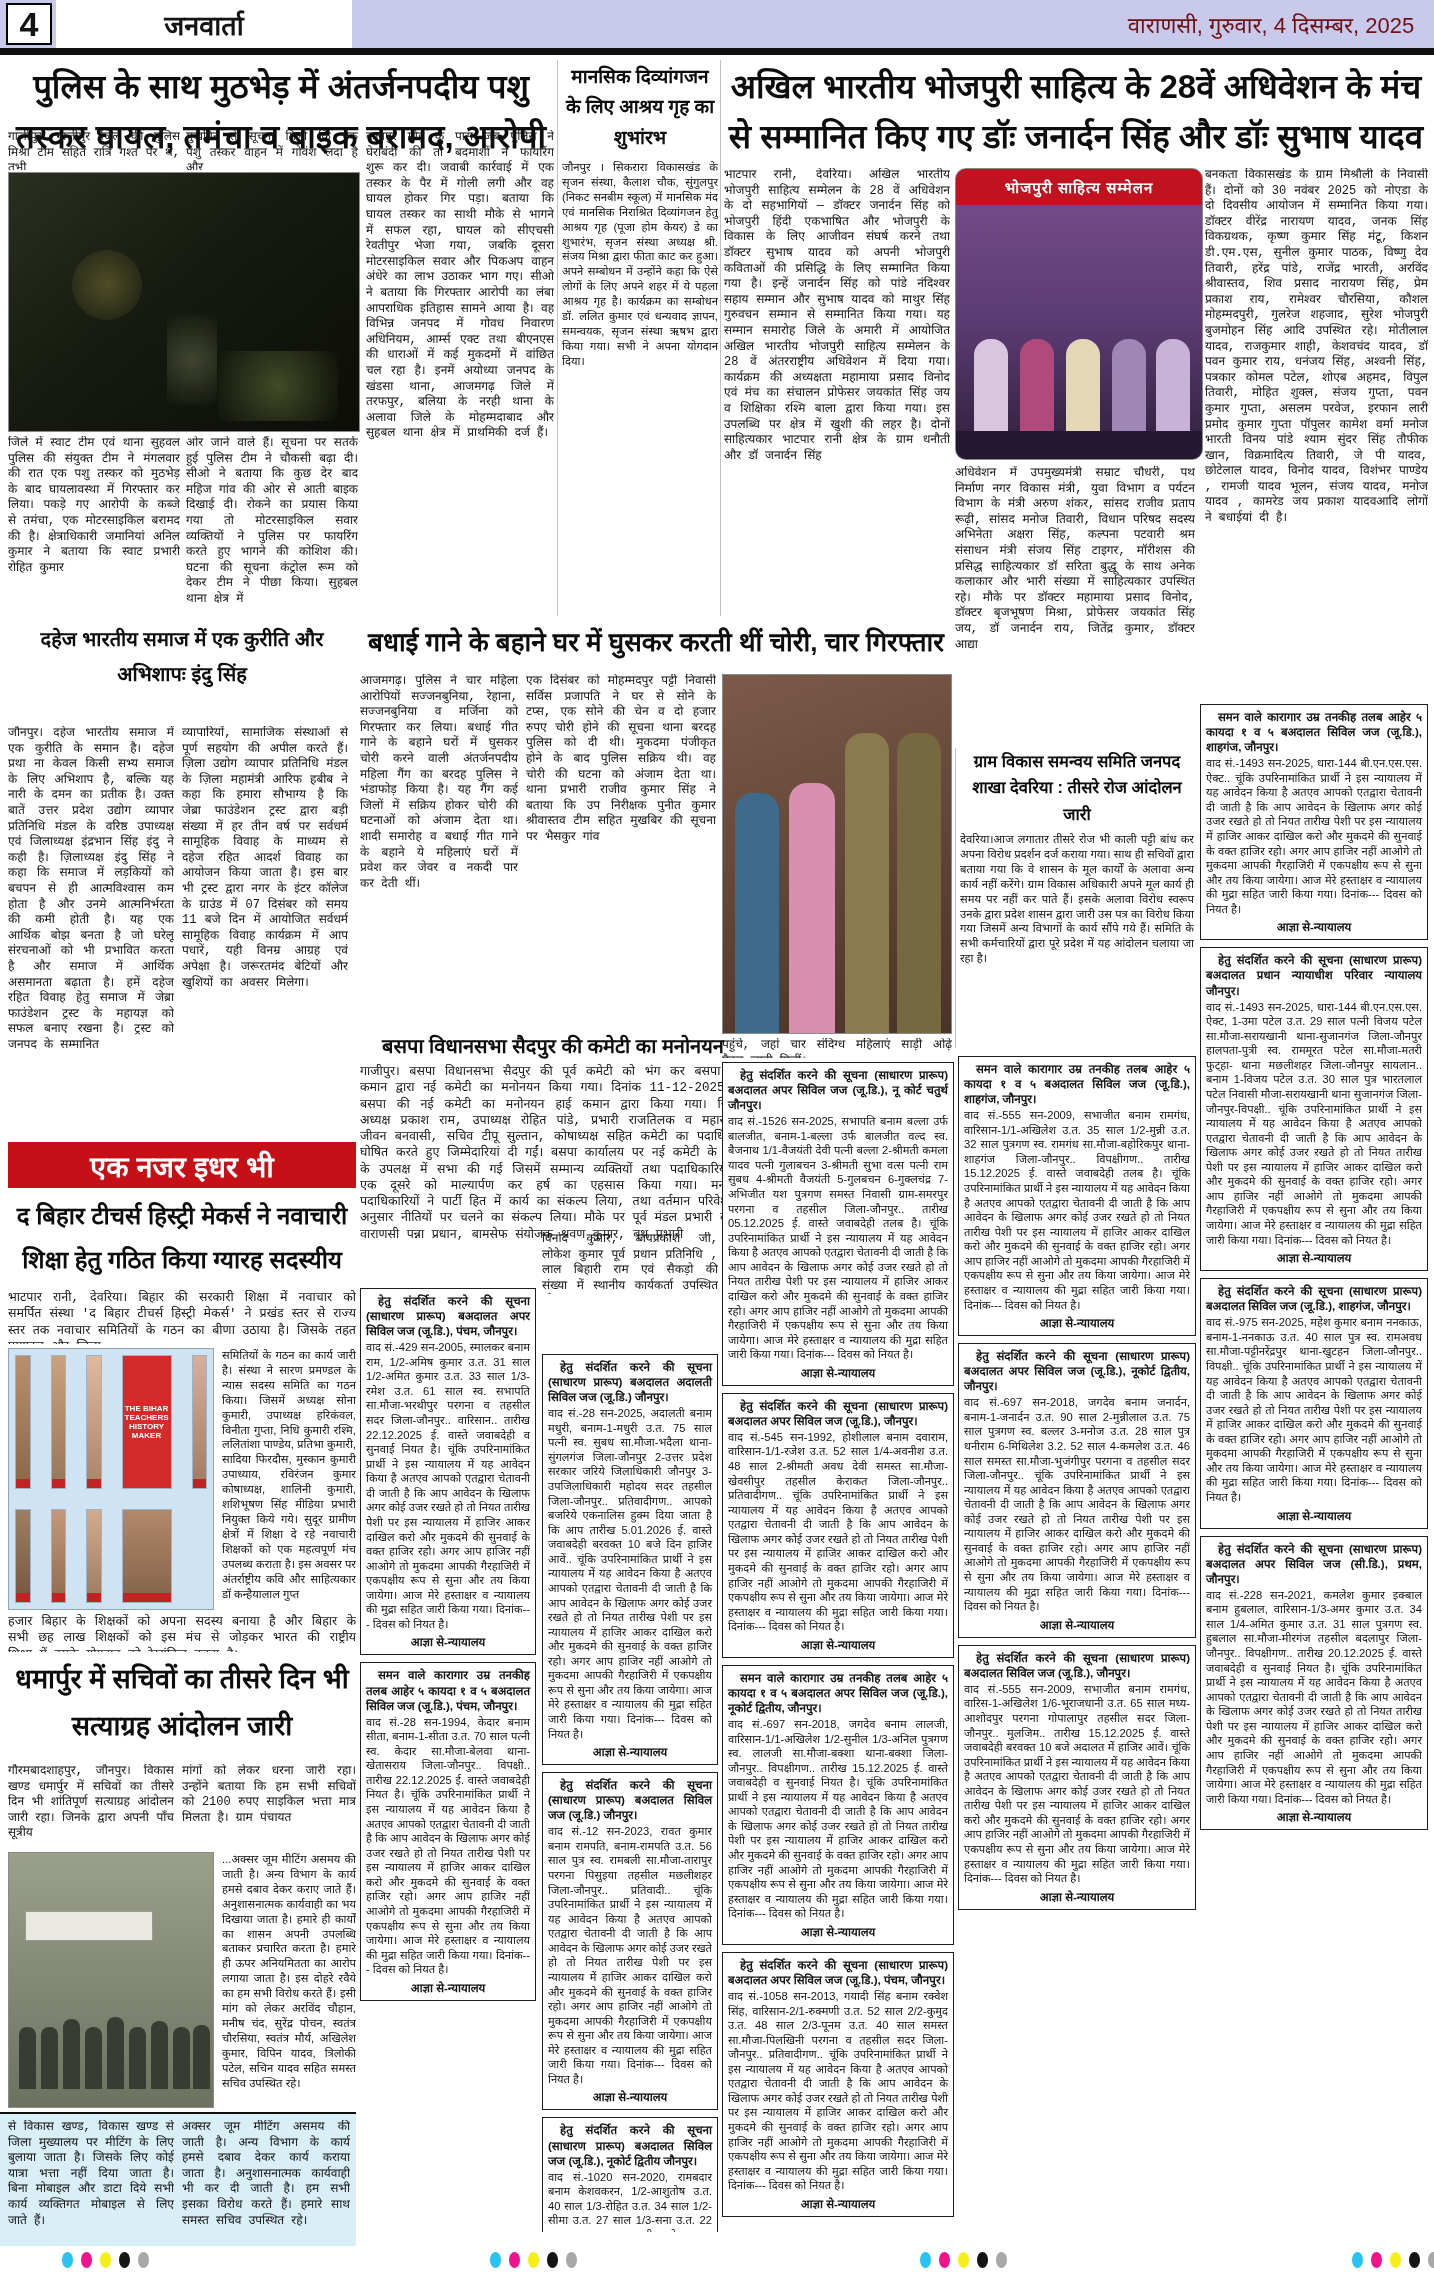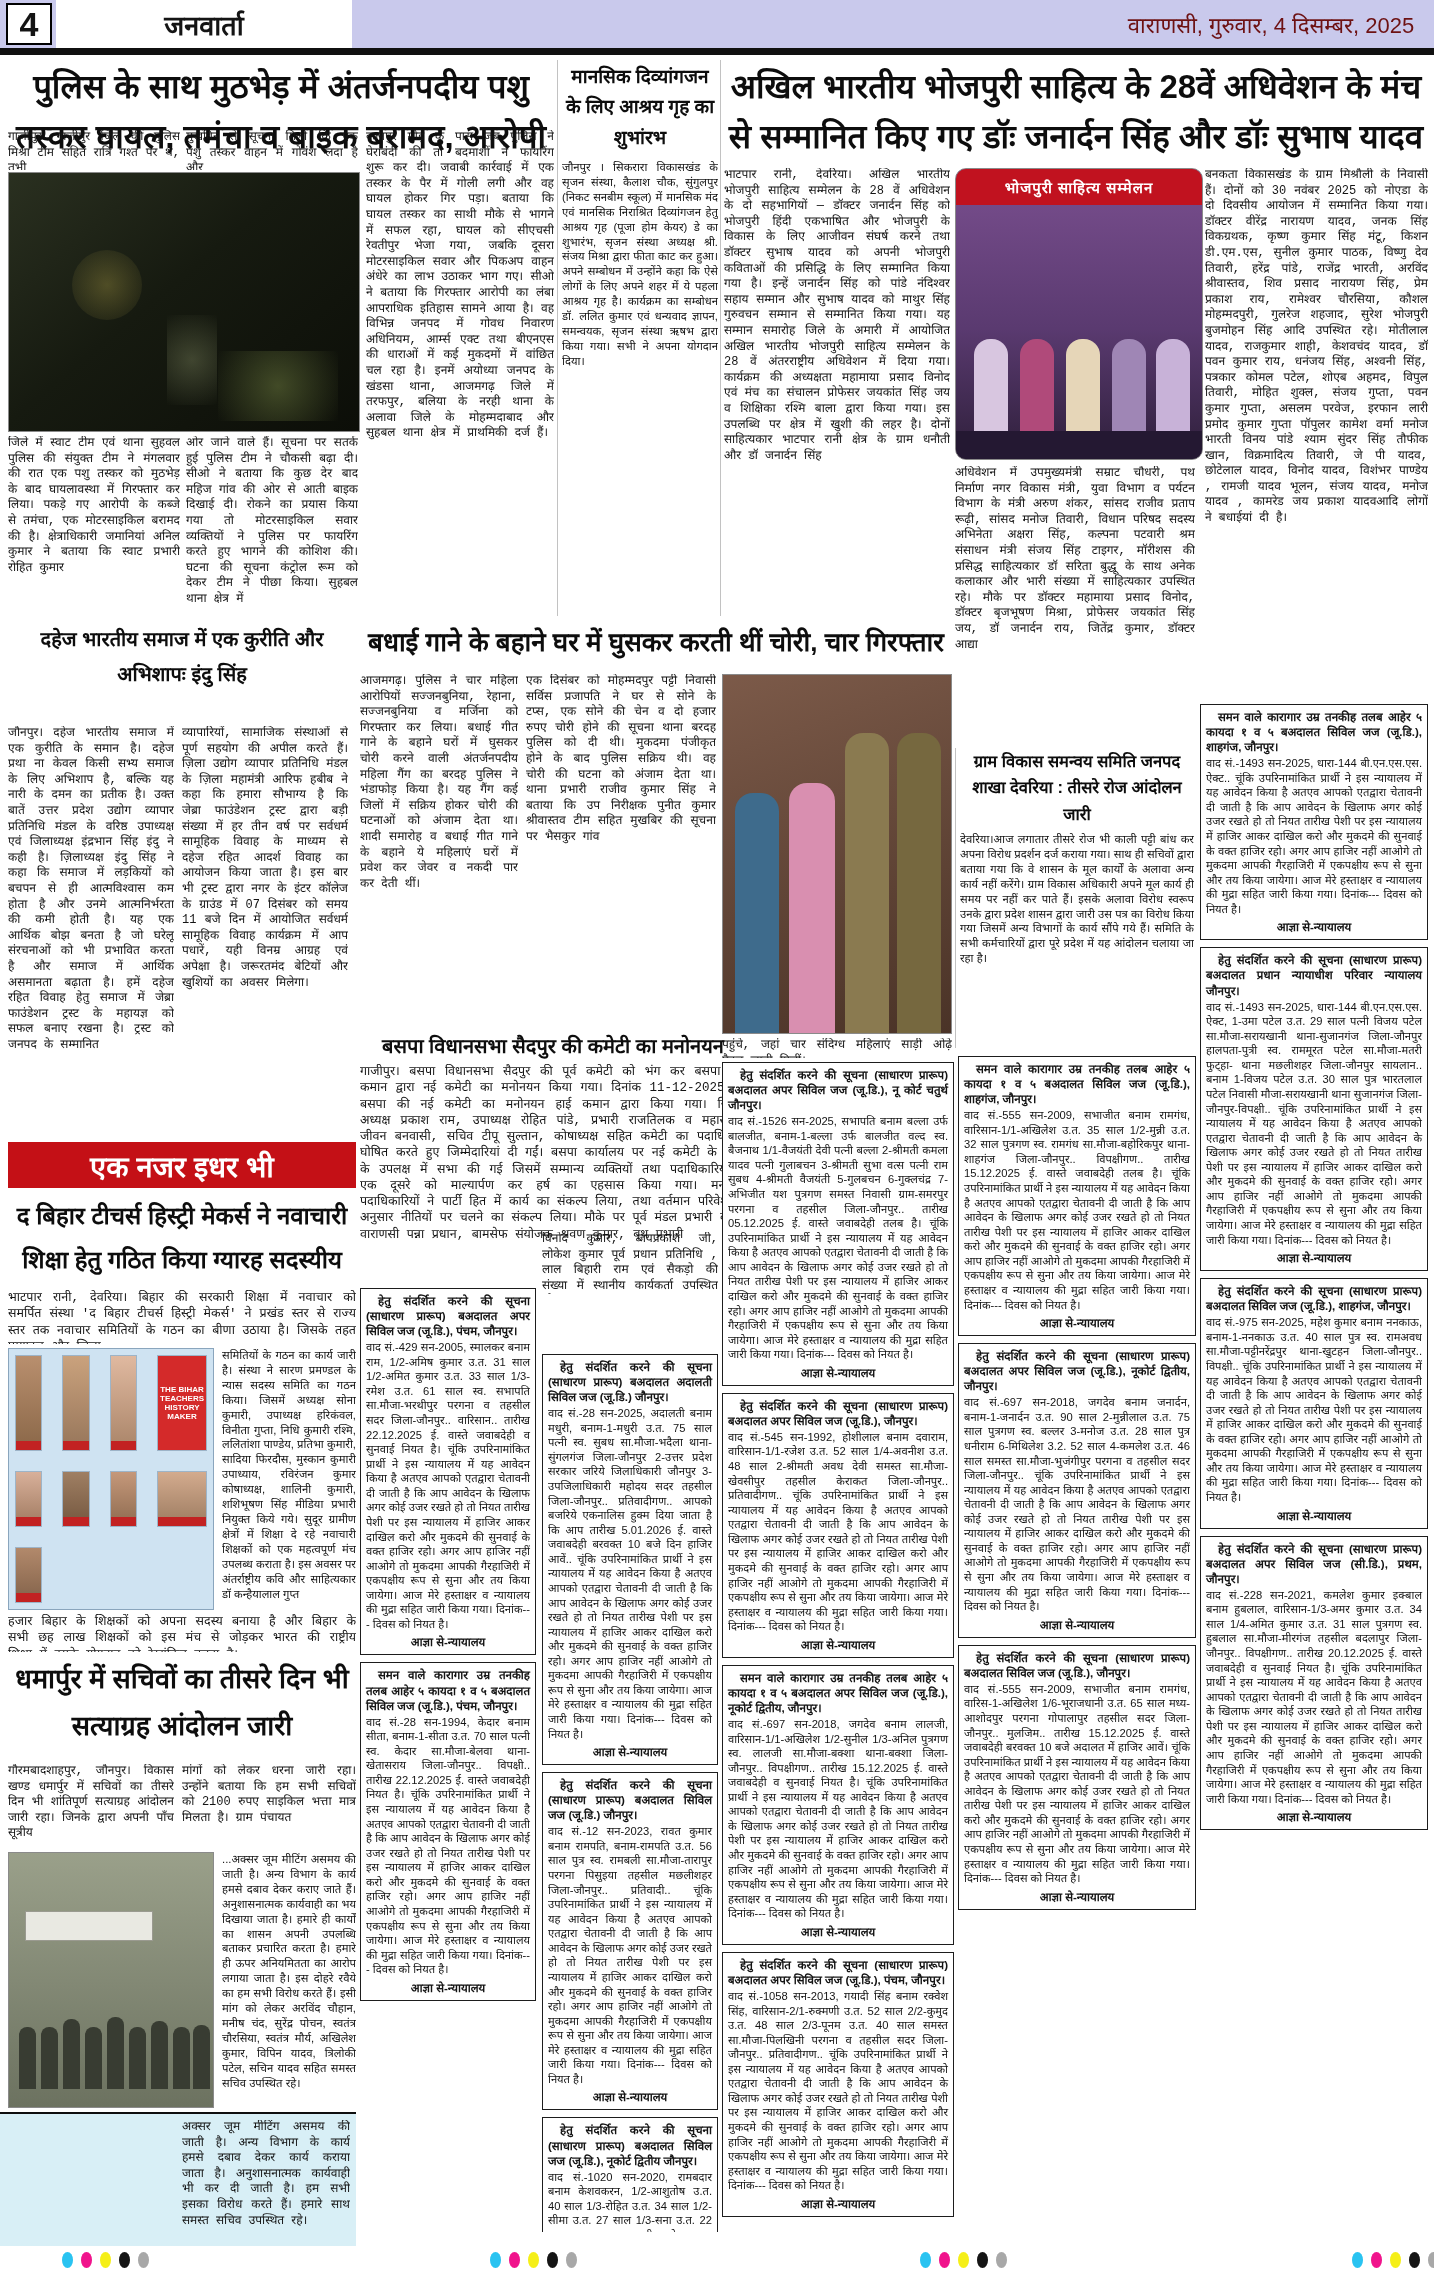--- a/index.html
+++ b/index.html
@@ -24,21 +24,21 @@
   .ph-police .spot3 { position:absolute; left:45%; top:55%; width:50px; height:90px; background:radial-gradient(circle,#9aa37455,#0000); }
   .ph-stage { background:linear-gradient(#7a4f8f 0%,#5a3a70 55%,#2e1f3a 100%);border-radius:11px; }
   .ph-stage .banner { position:absolute; left:0; top:0; width:100%; height:36px; background:#c1121f; color:#fff; font-weight:800; font-size:15px; display:flex; align-items:center; justify-content:center; letter-spacing:1px; }
   .ph-stage .fig { position:absolute; bottom:28px; width:34px; height:92px; border-radius:16px 16px 0 0; }
   .ph-stage .floor { position:absolute; bottom:0; width:100%; height:28px; background:#241832; }
   .ph-women { background:linear-gradient(160deg,#7c5a49,#4a3327); }
   .ph-women .fig { position:absolute; bottom:0; border-radius:18px 18px 0 0; }
   .ph-group { background:linear-gradient(#9aa08a,#6c7260); }
   .ph-group .fig { position:absolute; bottom:18px; width:17px; height:62px; border-radius:8px 8px 0 0; background:#383c32; }
   .ph-group .bannerw { position:absolute; left:16px; top:58px; width:128px; height:30px; background:#e9e9e2; border:1px solid #9a9a90; }
-  .collage { background:#cfe3f2; border:1px solid #8aa5bd; display:grid; grid-template-columns:1fr 1fr 1fr 1fr; gap:20px; padding:6px; position:absolute; }
+  .collage { background:#cfe3f2; border:1px solid #8aa5bd; display:grid; grid-template-columns:1fr 1fr 1fr 1fr 1fr; gap:20px; padding:6px; position:absolute; }
   .collage .cell { position:relative; border:1px solid #9db4c8; }
   .collage .cell .strip { position:absolute; bottom:0; left:0; width:100%; height:9px; background:#c22222; }
   .collage .poster { background:#d42a2a; color:#fff; font-size:8px; font-weight:700; display:flex; align-items:center; justify-content:center; text-align:center; padding:2px; }
   
   .red-banner { background:#c41016; color:#ffffff; font-weight:800; font-size:29px; display:flex; align-items:center; justify-content:center; }
   
   .notice-col { position:absolute; overflow:hidden; }
   .notice { border:1.5px solid #1d1d1d; padding:4px 5px 5px 5px; margin-bottom:7px; background:#fff; }
   .notice-h { font-weight:800; font-size:11.6px; line-height:1.3; text-align:justify; text-indent:12px; }
   .notice-b { font-size:11.2px; line-height:1.3; text-align:justify; margin-top:2px; }
@@ -156,20 +156,21 @@
   <div class="fig" style="left:54px;height:70px"></div>
   <div class="fig" style="left:76px"></div>
   <div class="fig" style="left:98px;height:72px"></div>
   <div class="fig" style="left:120px"></div>
   <div class="fig" style="left:142px;height:68px"></div>
   <div class="fig" style="left:164px"></div>
   <div class="fig" style="left:184px;height:64px"></div>
 </div>
 <div class="abs body-sm" style="left:222px;top:1852px;width:134px;height:256px">...अक्सर जूम मीटिंग असमय की जाती है। अन्य विभाग के कार्य हमसे दबाव देकर कराए जाते हैं। अनुशासनात्मक कार्यवाही का भय दिखाया जाता है। हमारे ही कार्यों का शासन अपनी उपलब्धि बताकर प्रचारित करता है। हमारे ही ऊपर अनियमितता का आरोप लगाया जाता है। इस दोहरे रवैये का हम सभी विरोध करते हैं। इसी मांग को लेकर अरविंद चौहान, मनीष चंद, सुरेंद्र पोचन, स्वतंत्र चौरसिया, स्वतंत्र मौर्य, अखिलेश कुमार, विपिन यादव, त्रिलोकी पटेल, सचिन यादव सहित समस्त सचिव उपस्थित रहे।</div>
 <div class="abs cyan-box" style="left:0;top:2112px;width:356px;height:134px">
+  <div class="abs body-txt" style="left:8px;top:6px;width:166px;height:122px">से विकास खण्ड, विकास खण्ड से जिला मुख्यालय पर मीटिंग के लिए बुलाया जाता है। जिसके लिए कोई यात्रा भत्ता नहीं दिया जाता है। बिना मोबाइल और डाटा दिये सभी कार्य व्यक्तिगत मोबाइल से लिए जाते हैं।</div>
   <div class="abs body-txt" style="left:182px;top:6px;width:168px;height:122px">अक्सर जूम मीटिंग असमय की जाती है। अन्य विभाग के कार्य हमसे दबाव देकर कार्य कराया जाता है। अनुशासनात्मक कार्यवाही भी कर दी जाती है। हम सभी इसका विरोध करते हैं। हमारे साथ समस्त सचिव उपस्थित रहे।</div>
 </div>
 
 <div class="notice-col" style="left:360px;top:1288px;width:176px;height:944px">
     <div class="notice">
       <div class="notice-h">हेतु संदर्शित करने की सूचना (साधारण प्रारूप) बअदालत अपर सिविल जज (जू.डि.), पंचम, जौनपुर।</div>
       <div class="notice-b">वाद सं.-429 सन-2005, स्मालकर बनाम राम, 1/2-अमिष कुमार उ.त. 31 साल 1/2-अमित कुमार उ.त. 33 साल 1/3-रमेश उ.त. 61 साल स्व. सभापति सा.मौजा-भरथीपुर परगना व तहसील सदर जिला-जौनपुर.. वारिसान.. तारीख 22.12.2025 ई. वास्ते जवाबदेही व सुनवाई नियत है। चूंकि उपरिनामांकित प्रार्थी ने इस न्यायालय में यह आवेदन किया है अतएव आपको एतद्वारा चेतावनी दी जाती है कि आप आवेदन के खिलाफ अगर कोई उजर रखते हो तो नियत तारीख पेशी पर इस न्यायालय में हाजिर आकर दाखिल करो और मुकदमे की सुनवाई के वक्त हाजिर रहो। अगर आप हाजिर नहीं आओगे तो मुकदमा आपकी गैरहाजिरी में एकपक्षीय रूप से सुना और तय किया जायेगा। आज मेरे हस्ताक्षर व न्यायालय की मुद्रा सहित जारी किया गया। दिनांक--- दिवस को नियत है।</div>
       <div class="notice-f">आज्ञा से-न्यायालय</div>
     </div>
     <div class="notice">

